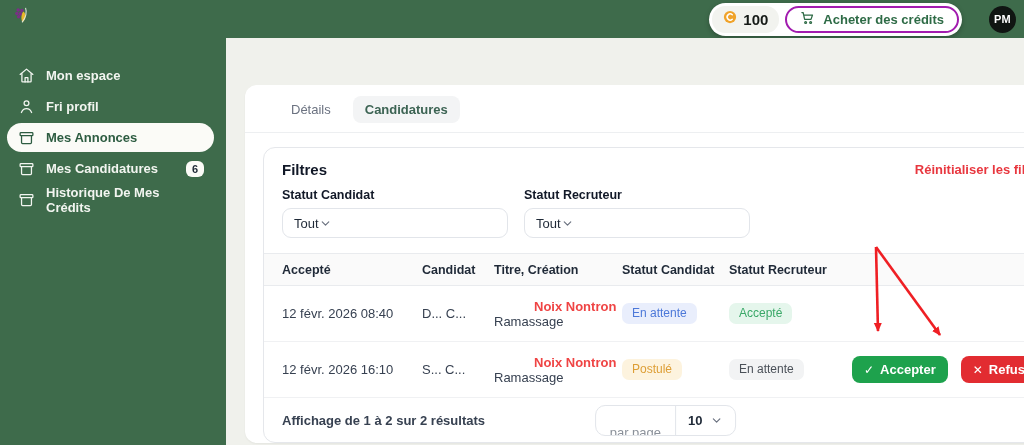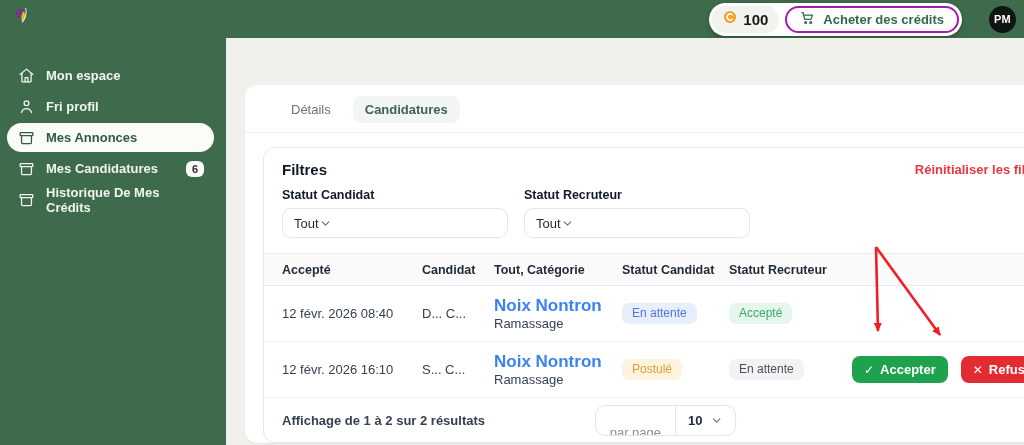--- a/index.html
+++ b/index.html
@@ -41,21 +41,21 @@
   .filters-fields { display:flex; gap:16px; margin-top:10px; }
   .field { width:226px; }
   .field-label { font-size:12.5px; font-weight:bold; color:#111827; margin-bottom:6px; }
   .select { display:flex; align-items:center; justify-content:flex-start; border:1px solid #e2e5ea; border-radius:9px; height:30px; padding:0 11px; font-size:13px; color:#1f2937; cursor:pointer; background:#fff; }
   .chev { color:#6b7280; display:flex; }
   .chev svg { width:13px; height:13px; }
   
   .thead, .trow { display:grid; grid-template-columns:140px 72px 128px 107px 123px 1fr; align-items:center; padding:0 18px; }
   .thead { height:33px; background:#fafafa; border-top:1px solid #e9ebee; border-bottom:1px solid #e9ebee; font-size:12.5px; font-weight:bold; color:#1f2937; }
   .trow { height:56px; border-bottom:1px solid #f0f1f3; font-size:13px; color:#374151; }
-  .cell-title b { display:block; color:#3b82f6; font-size:17px; }
+  .cell-title b { display:block; color:#ef4444; font-size:13px;margin-left:40px; }
   .cell-title span { font-size:13px; color:#374151; }
   .badge { display:inline-block; padding:4px 10px; border-radius:7px; font-size:12px; line-height:13px; }
   .badge-blue   { background:#e9eefc; color:#4c78d9; }
   .badge-green  { background:#e5f6ec; color:#3aa868; }
   .badge-orange { background:#fdf3de; color:#dd9e35; }
   .badge-gray   { background:#f2f3f4; color:#4a5058; }
   .actions { display:flex; gap:13px; }
   .btn { display:inline-flex; align-items:center; gap:6px; height:27px; padding:0 12px; border:none; border-radius:8px; color:#fff; font-family:"Liberation Sans",sans-serif; font-size:13px; font-weight:bold; cursor:pointer; }
   .btn-accept { background:#1ea24d; }
   .btn-refuse { background:#e22c31; }
@@ -198,21 +198,21 @@
                     </svg>
                 </span>
               </div>
             </div>
           </div>
         </div>
 
         <div class="thead">
           <div>Accepté</div>
           <div>Candidat</div>
-          <div>Tout, Catégorie</div>
+          <div>Titre, Création</div>
           <div>Statut Candidat</div>
           <div>Statut Recruteur</div>
           <div></div>
         </div>
 
         <div class="trow">
           <div>12 févr. 2026 08:40</div>
           <div>D... C...</div>
           <div class="cell-title">
             <b>Noix Nontron</b>

